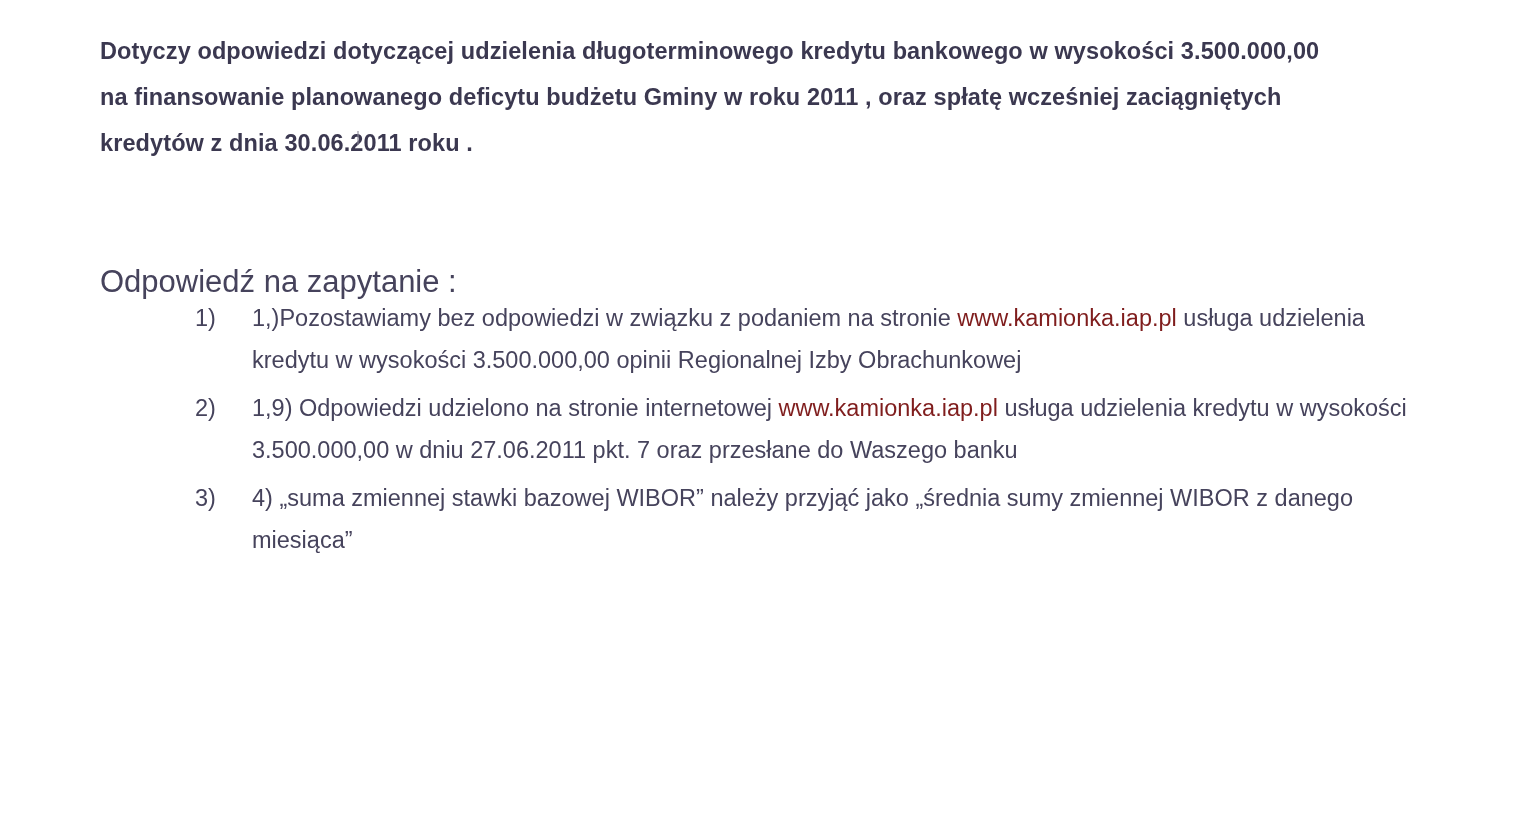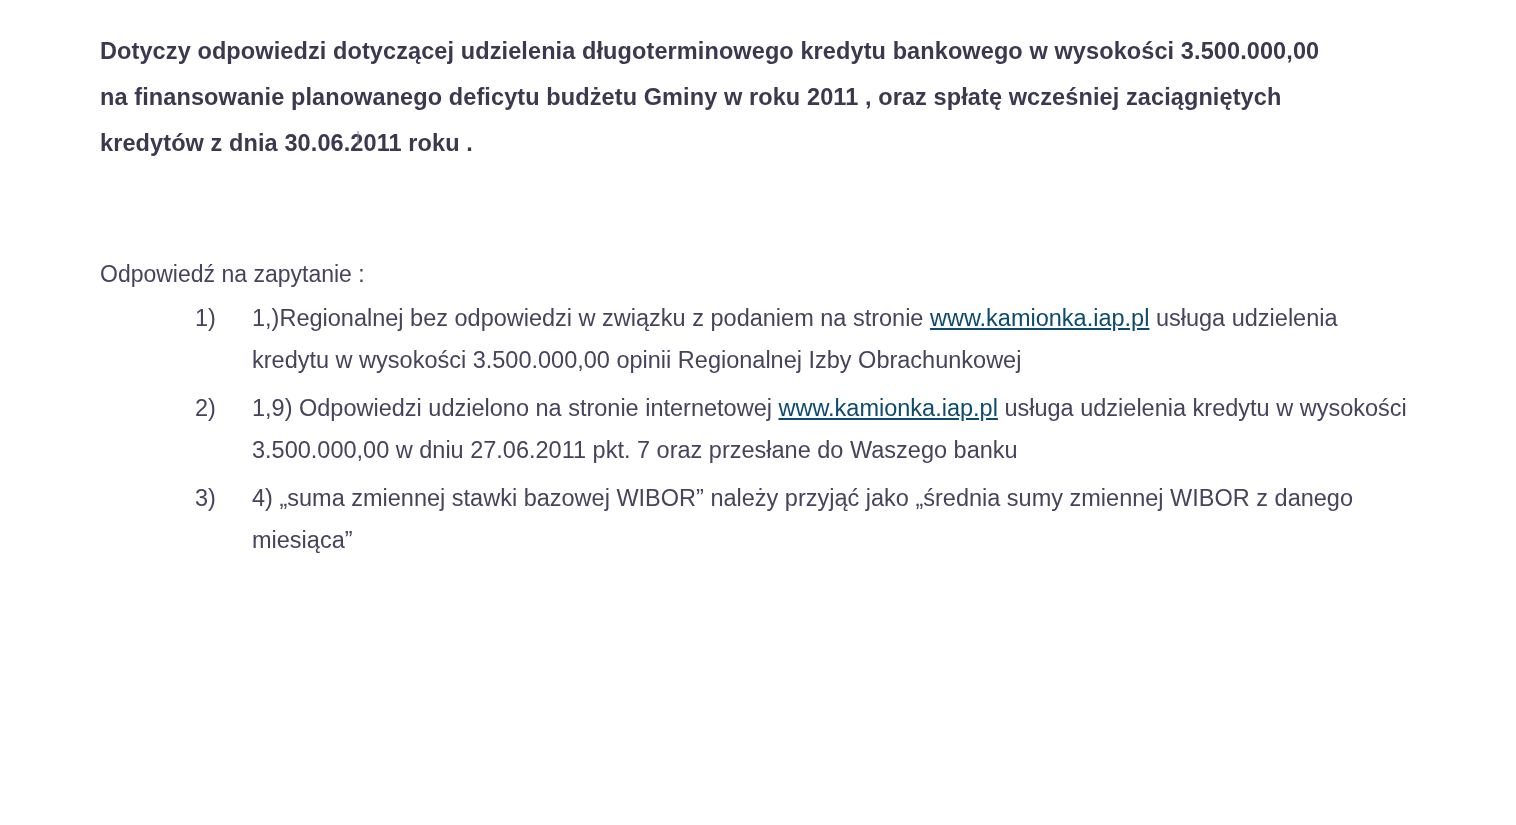--- a/index.html
+++ b/index.html
@@ -29,21 +29,21 @@
     font-weight: bold;
     font-size: 23.5px;
     line-height: 46px;
     color: #3b3850;
     letter-spacing: 0.1px;
   }
   .answer-label {
     position: absolute;
     left: 100px;
     top: 234px;
-    font-size: 23px;
+    font-size: 31px;
     line-height: 34px;
     color: #46435c;
     font-weight: normal;
   }
   .tick {
     position: absolute;
     left: 357px;
     top: 131px;
     width: 2px;
     height: 14px;
@@ -71,41 +71,40 @@
     position: absolute;
     left: 45px;
     top: 0;
     width: 46px;
     text-align: left;
     font-size: 23.5px;
     line-height: 42px;
     color: #46435c;
   }
   .link {
-    text-decoration: underline;
-    color: #0c4a6e;
+    color: #7f1d1d;
     cursor: pointer;
   }
 </style>
 </head>
 <body>
 
 <div class="page">
 
   <p class="intro">Dotyczy odpowiedzi dotyczącej udzielenia długoterminowego kredytu bankowego w wysokości 3.500.000,00 na finansowanie planowanego deficytu budżetu Gminy w roku 2011 , oraz spłatę wcześniej zaciągniętych kredytów  z dnia 30.06.2011 roku .</p>
 
   <div class="tick"></div>
 
   <p class="answer-label">Odpowiedź na zapytanie :</p>
 
   <ol class="list">
 
     <li>
       <span class="marker">1)</span>
-      <span>1,)Regionalnej bez odpowiedzi  w związku z podaniem na stronie </span><span class="link">www.kamionka.iap.pl</span><span>  usługa udzielenia kredytu w wysokości 3.500.000,00 opinii Regionalnej Izby Obrachunkowej</span>
+      <span>1,)Pozostawiamy bez odpowiedzi  w związku z podaniem na stronie </span><span class="link">www.kamionka.iap.pl</span><span>  usługa udzielenia kredytu w wysokości 3.500.000,00 opinii Regionalnej Izby Obrachunkowej</span>
     </li>
 
     <li>
       <span class="marker">2)</span>
       <span>1,9)  Odpowiedzi udzielono na stronie internetowej </span><span class="link">www.kamionka.iap.pl</span><span>  usługa udzielenia kredytu w wysokości 3.500.000,00 w dniu 27.06.2011 pkt. 7 oraz przesłane do Waszego banku</span>
     </li>
 
     <li>
       <span class="marker">3)</span>
       <span>4) „suma zmiennej stawki bazowej WIBOR” należy przyjąć  jako „średnia sumy zmiennej WIBOR z danego miesiąca”</span><span class="link"></span><span></span>

